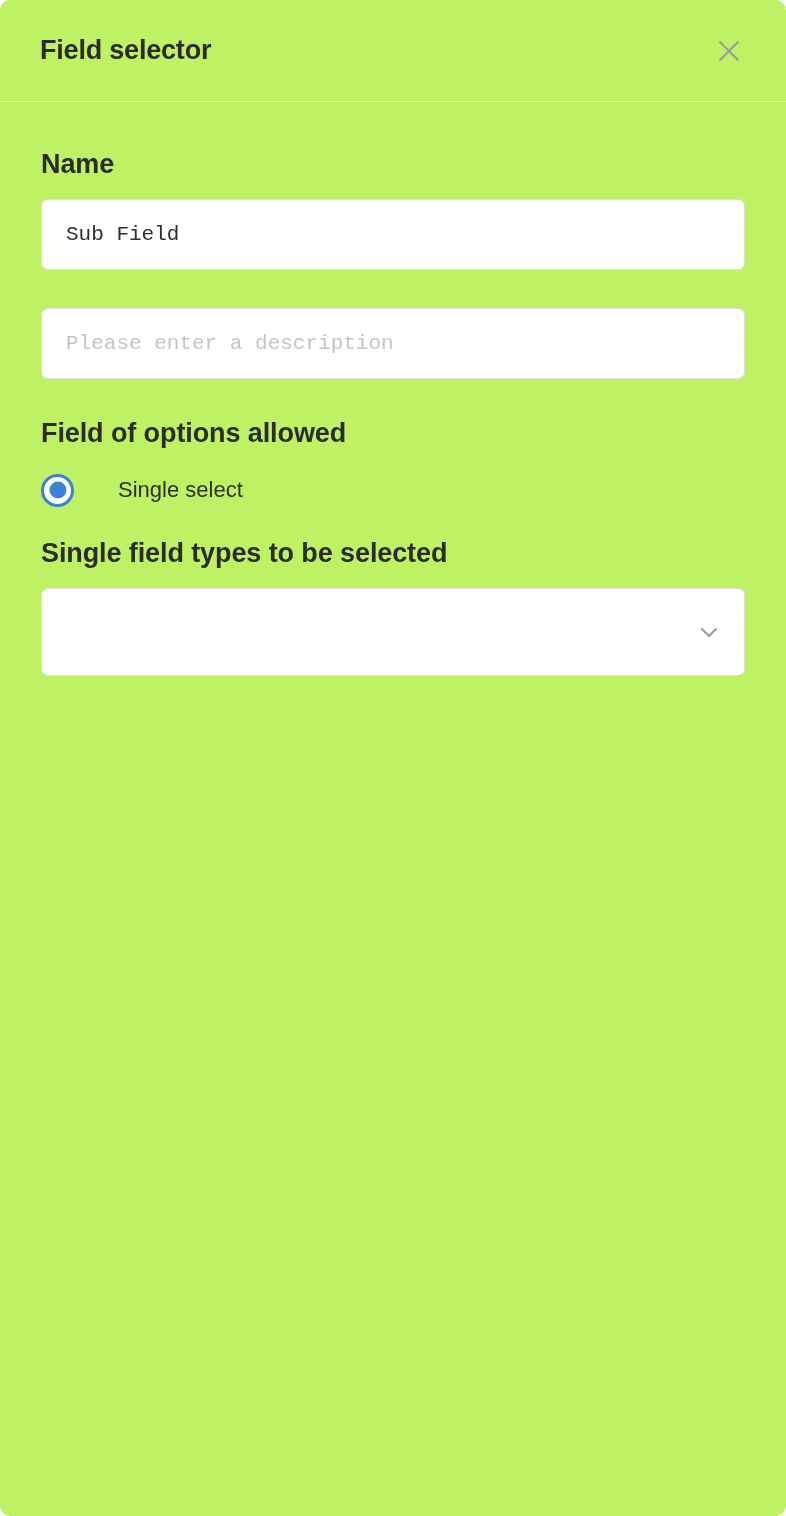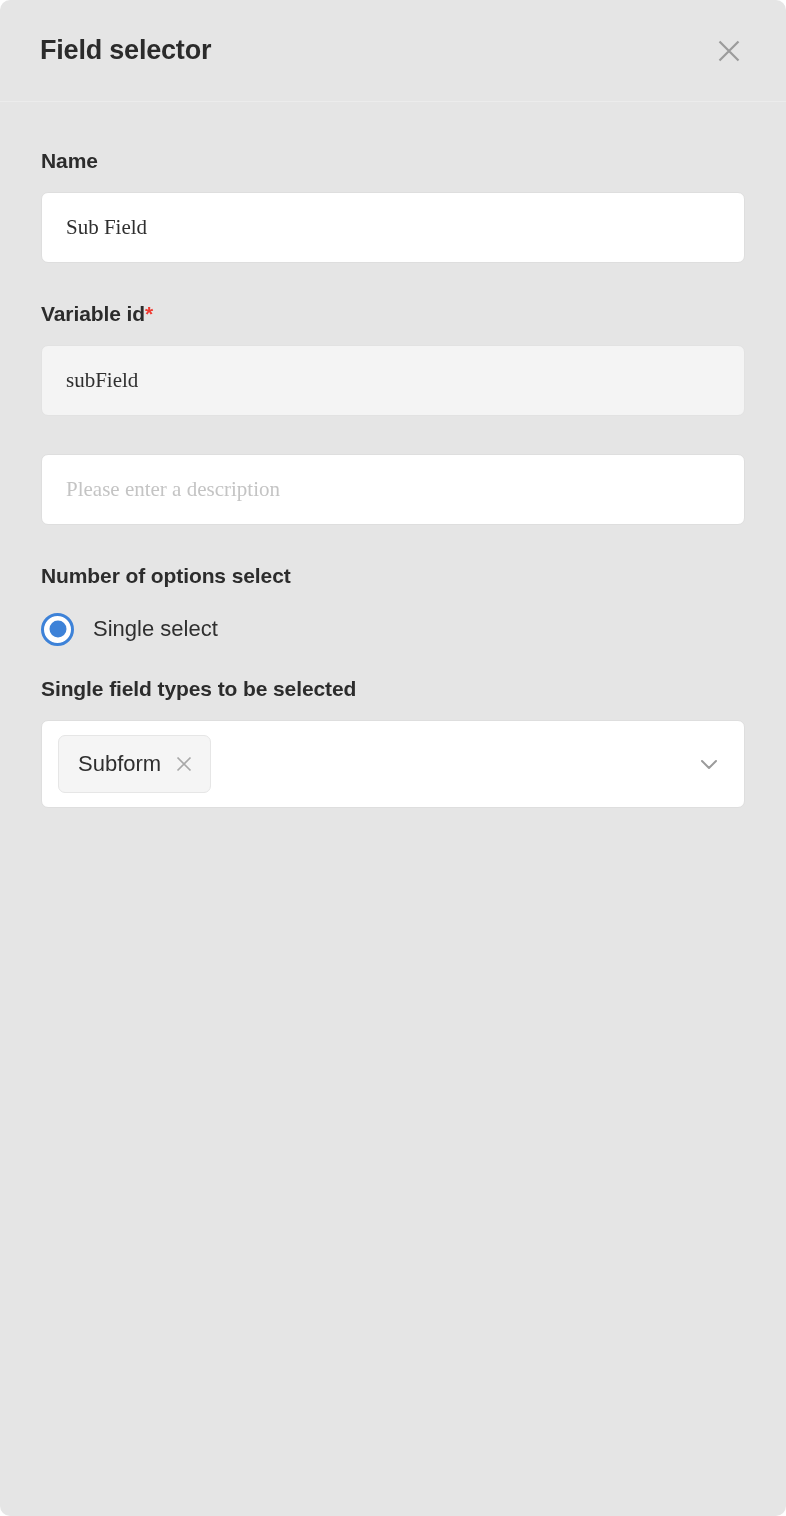--- a/index.html
+++ b/index.html
@@ -13,21 +13,21 @@
     overflow: hidden;
     font-family: "Liberation Sans", sans-serif;
     -webkit-font-smoothing: antialiased;
   }
 
   .panel {
     position: relative;
     width: 786px;
     height: 1516px;
     box-sizing: border-box;
-    background: #e5e5e5;
+    background: #bef264;
     border-radius: 10px;
     overflow: hidden;
   }
 
   
   .panel-header {
     position: relative;
     height: 102px;
     box-sizing: border-box;
     border-bottom: 1px solid #ececec;
@@ -58,39 +58,39 @@
 
   
   .panel-body {
     padding: 46px 41px 0 41px;
   }
 
   .field-group { margin-bottom: 38px; }
   .field-group.tight { margin-bottom: 30px; }
 
   .field-label {
-    font-size: 21px;
+    font-size: 27px;
     font-weight: bold;
     color: #2c2c2c;
     line-height: 1.2;
     margin-bottom: 19px;
     letter-spacing: -0.1px;
   }
   .req-star {
     color: #ef3b32;
     font-weight: bold;
   }
 
   .text-input {
     display: block;
     box-sizing: border-box;
     width: 100%;
     height: 71px;
     padding: 0 24px;
-    font-family: Liberation Serif, serif;
+    font-family: Liberation Mono, monospace;
     font-size: 21px;
     color: #2f2f2f;
     background: #ffffff;
     border: 1px solid #dedede;
     border-radius: 7px;
     outline: none;
   }
   .text-input::placeholder { color: #c4c4c4; }
   .text-input.disabled {
     background: #f4f4f4;
@@ -103,21 +103,21 @@
     display: flex;
     align-items: center;
     margin-top: 24px;
   }
   .radio-option {
     display: flex;
     align-items: center;
     cursor: pointer;
     user-select: none;
   }
-  .radio-option.first { width: 353px; }
+  .radio-option.first { width: 353px; gap: 25px; }
   .radio-mark {
     width: 33px;
     height: 33px;
     border-radius: 50%;
     box-sizing: border-box;
     border: 2px solid #d2d2d2;
     background: #ffffff;
     flex: 0 0 auto;
     position: relative;
   }
@@ -210,52 +210,38 @@
     </button>
   </div>
 
   <div class="panel-body">
 
     <div class="field-group">
       <div class="field-label">Name</div>
       <input class="text-input" type="text" value="Sub Field" placeholder="Please enter a name" style="">
     </div>
 
-    <div class="field-group">
-      <div class="field-label">
-        <span>Variable id</span><span class="req-star">*</span>
-      </div>
-      <input class="text-input disabled" type="text" readonly="" value="subField" style="">
-    </div>
 
     <div class="field-group">
       <input class="text-input" type="text" placeholder="Please enter a description" value="" style="">
     </div>
 
     <div class="field-group tight">
-      <div class="field-label">Number of options select</div>
+      <div class="field-label">Field of options allowed</div>
       <div class="radio-row">
         <div class="radio-option first">
           <span class="radio-mark checked"></span>
           <span class="radio-label">Single select</span>
         </div>
       </div>
     </div>
 
     <div class="field-group">
       <div class="field-label">Single field types to be selected</div>
       <div class="multiselect">
-        <span class="tag">
-          <span class="tag-label">Subform</span>
-          <span class="tag-remove">
-            <svg width="20" height="20" viewBox="0 0 20 20" aria-hidden="true">
-              <path d="M3.5 3.5 L16.5 16.5 M16.5 3.5 L3.5 16.5" stroke="#a8a8a8" stroke-width="1.7" fill="none"></path>
-            </svg>
-          </span>
-        </span>
         <span class="select-chevron">
           <svg width="24" height="24" viewBox="0 0 24 24" aria-hidden="true">
             <path d="M5 9 L12 16 L19 9" stroke="#9b9b9b" stroke-width="2" fill="none" stroke-linecap="round" stroke-linejoin="round"></path>
           </svg>
         </span>
       </div>
     </div>
 
   </div>
 </div>

